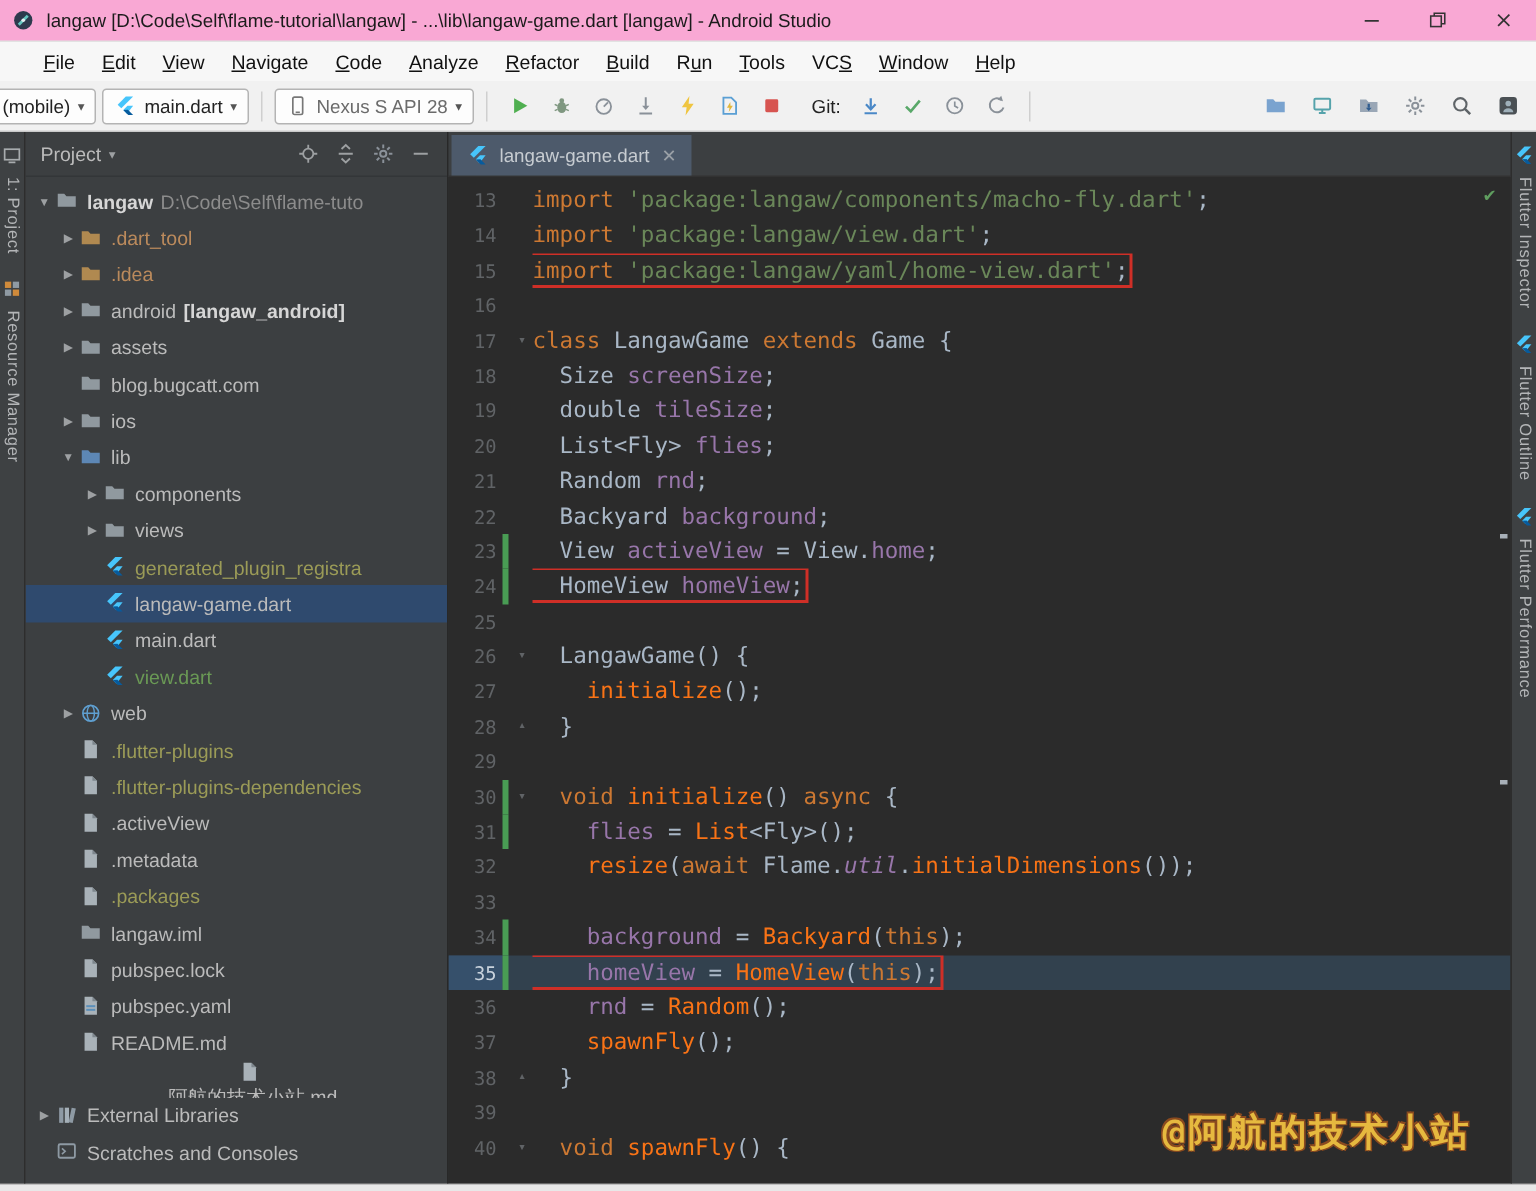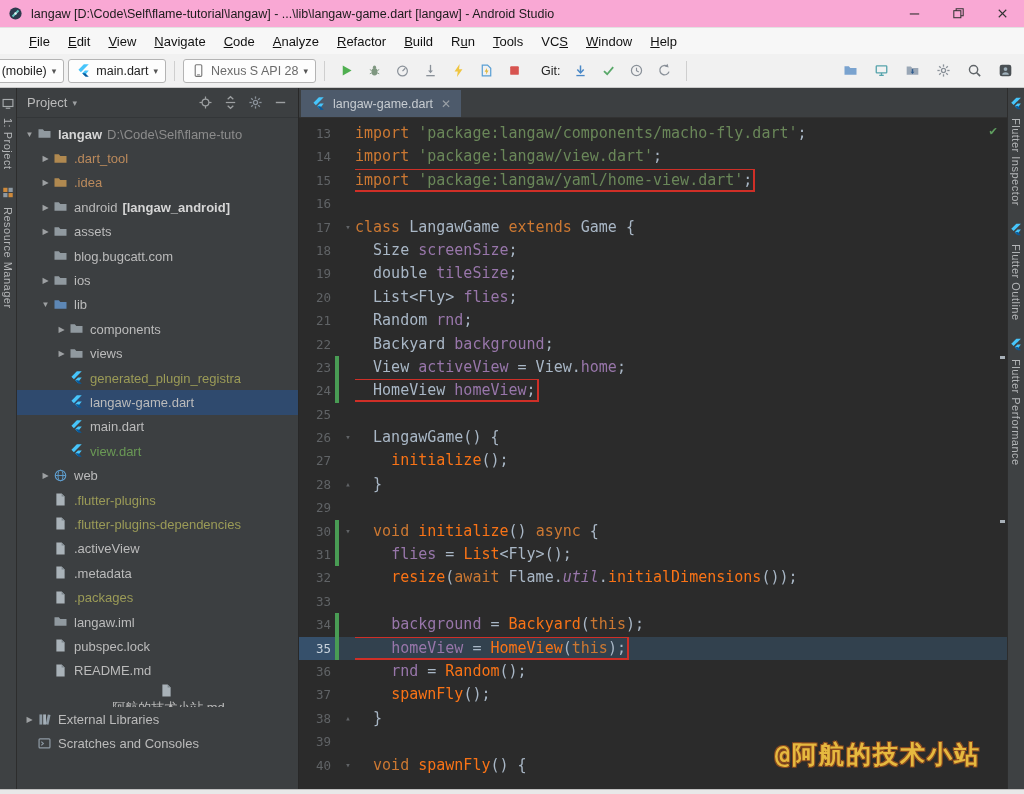--- a/index.html
+++ b/index.html
@@ -585,20 +585,32 @@
             </svg>
           </span>
           <span class="tlabel">pubspec.lock</span>
         </div>
         <div class="tree-row" style="padding-left: 22px;">
           <span class="arrow"></span>
           <span class="ticon">
             <svg width="15" height="15" viewBox="0 0 16 16">
               <path d="M3.6 1.6 h5.6 l3.2 3.2 v9.6 h-8.8 z" fill="#a9b2b8"></path>
               <path d="M9.2 1.6 l3.2 3.2 h-3.2 z" fill="#7d868c"></path>
+              <rect x="4.8" y="7.6" width="6.4" height="1.4" fill="#5a8fba"></rect>
+              <rect x="4.8" y="10.2" width="6.4" height="1.4" fill="#5a8fba"></rect>
+            </svg>
+          </span>
+          <span class="tlabel">pubspec.yaml</span>
+        </div>
+        <div class="tree-row" style="padding-left: 22px;">
+          <span class="arrow"></span>
+          <span class="ticon">
+            <svg width="15" height="15" viewBox="0 0 16 16">
+              <path d="M3.6 1.6 h5.6 l3.2 3.2 v9.6 h-8.8 z" fill="#a9b2b8"></path>
+              <path d="M9.2 1.6 l3.2 3.2 h-3.2 z" fill="#7d868c"></path>
             </svg>
           </span>
           <span class="tlabel">README.md</span>
         </div>
         <div class="tree-row" style="padding-left: 22px; flex-direction: column;">
           <span class="arrow"></span>
           <span class="ticon">
             <svg width="15" height="15" viewBox="0 0 16 16">
               <path d="M3.6 1.6 h5.6 l3.2 3.2 v9.6 h-8.8 z" fill="#a9b2b8"></path>
               <path d="M9.2 1.6 l3.2 3.2 h-3.2 z" fill="#7d868c"></path>

